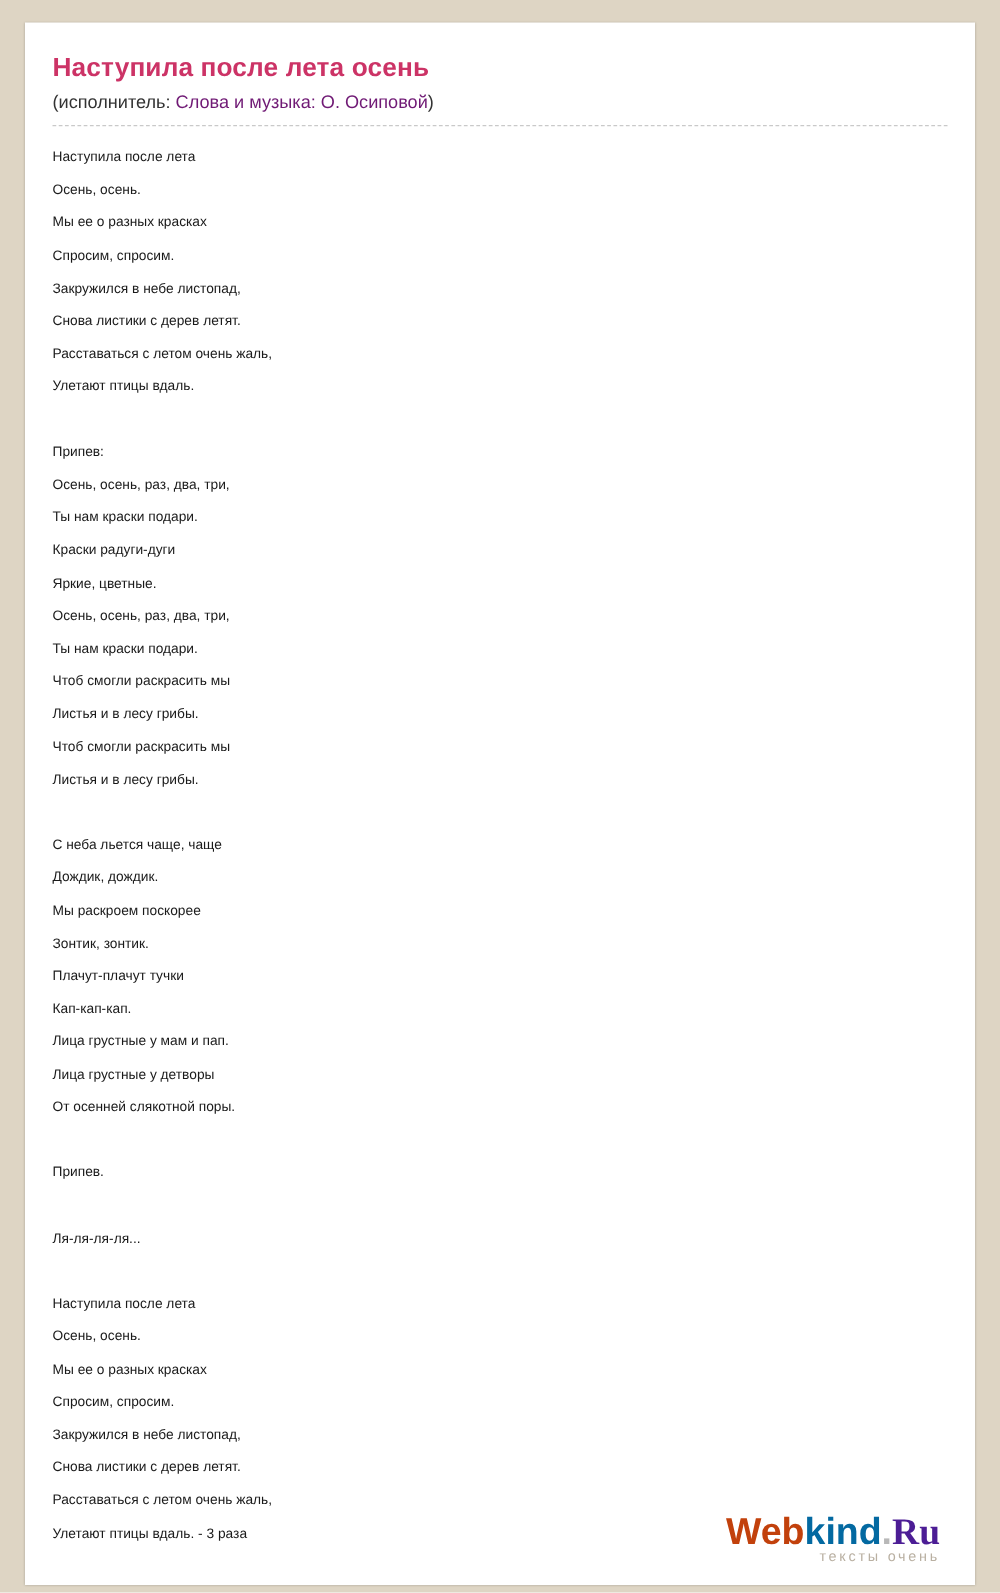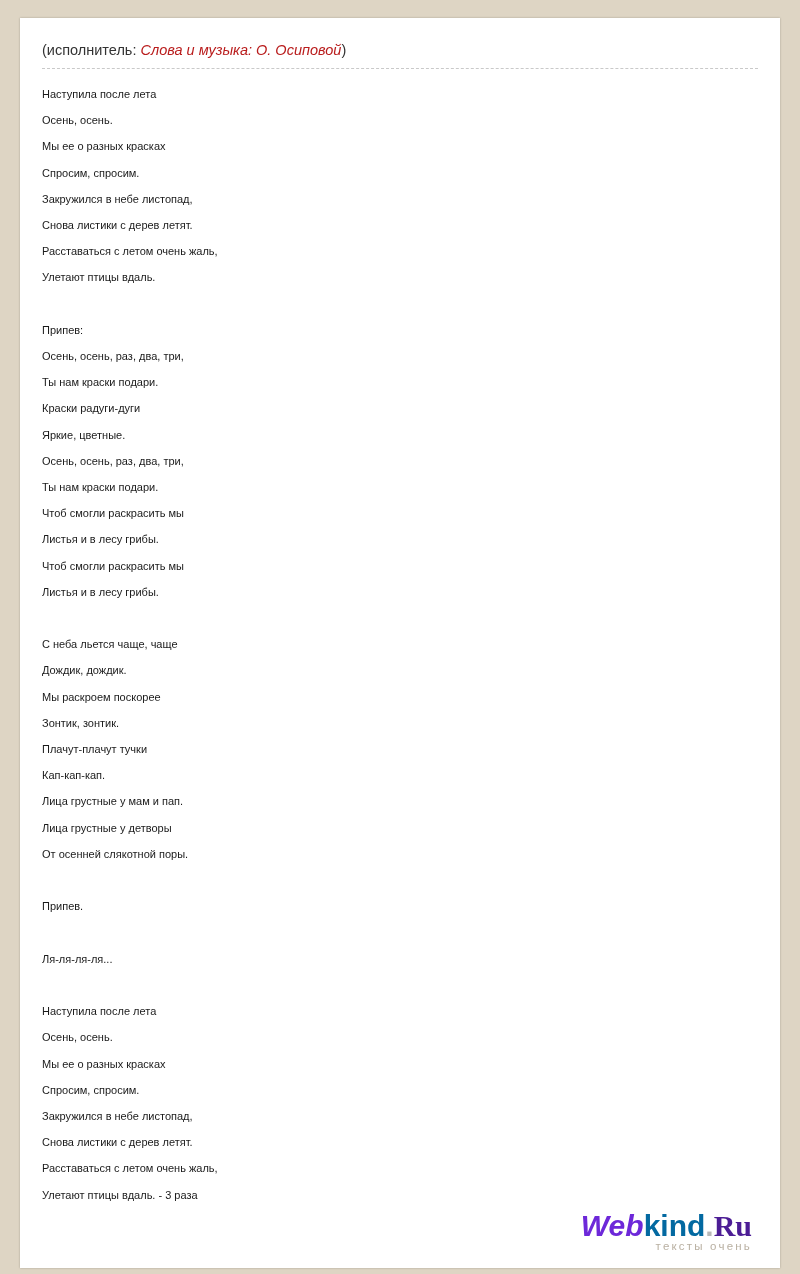--- a/index.html
+++ b/index.html
@@ -33,23 +33,22 @@
     letter-spacing: 0.1px;
   }
   .byline {
     font-size: 14.5px;
     color: #333333;
     padding-bottom: 10px;
     border-bottom: 1px dashed #c9c9c9;
     margin-bottom: 12px;
   }
   .byline a {
-    color: #b91c1c;
+    color: #701a75;
     text-decoration: none;
-    font-style: italic;
   }
   .lyrics {
     font-size: 11px;
     line-height: 26.2px;
     color: #1a1a1a;
     white-space: pre-wrap;
     margin: 0;
     font-family: "Liberation Sans", sans-serif;
   }
   .watermark {
@@ -58,36 +57,37 @@
     bottom: 16px;
     text-align: right;
     user-select: none;
   }
   .wm-main {
     font-size: 30px;
     font-weight: bold;
     line-height: 32px;
     font-family: "Liberation Sans", sans-serif;
   }
-  .wm-web { color: #6d28d9; font-style: italic; }
+  .wm-web { color: #c2410c; }
   .wm-kind { color: #0369a1; }
   .wm-dot { color: #b8b8b8; font-weight: bold; }
   .wm-ru { color: #4c1d95; font-family: Liberation Serif, serif; }
   .wm-sub {
     font-size: 11.5px;
     color: #b9b0a2;
     letter-spacing: 2.2px;
     margin-top: -2px;
   }
 </style>
 </head>
 <body>
 
 <div class="page">
 
+  <h1 class="song-title">Наступила после лета осень</h1>
 
   <div class="byline"><span>(исполнитель: </span><a href="#">Слова и музыка: О. Осиповой</a><span>)</span></div>
 
   <div class="lyrics">Наступила после лета
 Осень, осень.
 Мы ее о разных красках
 Спросим, спросим.
 Закружился в небе листопад,
 Снова листики с дерев летят.
 Расставаться с летом очень жаль,

